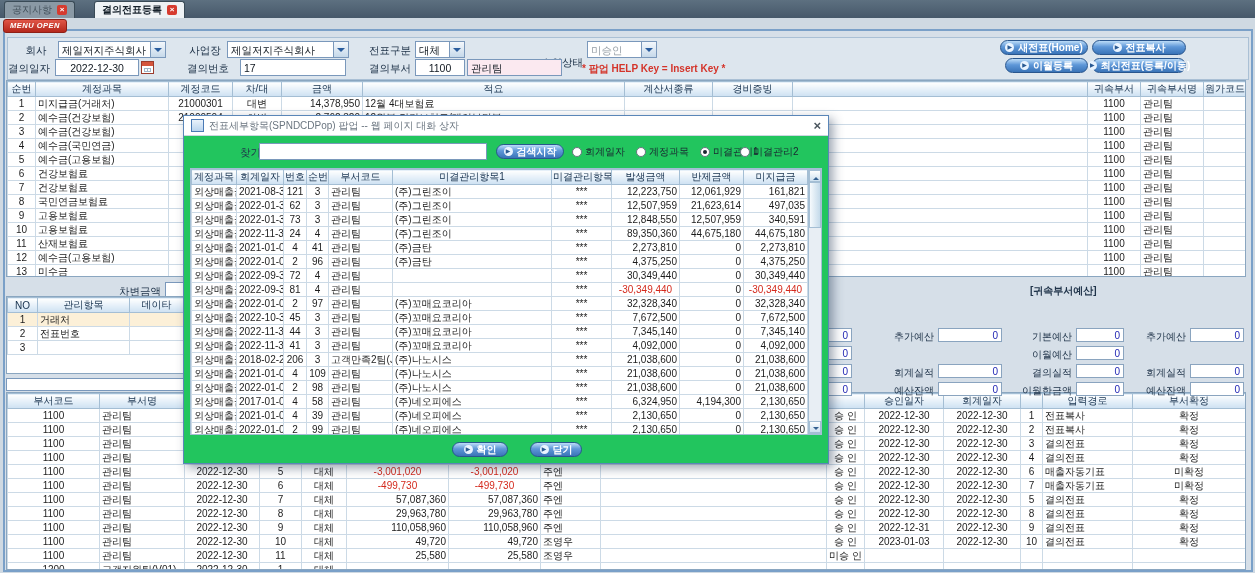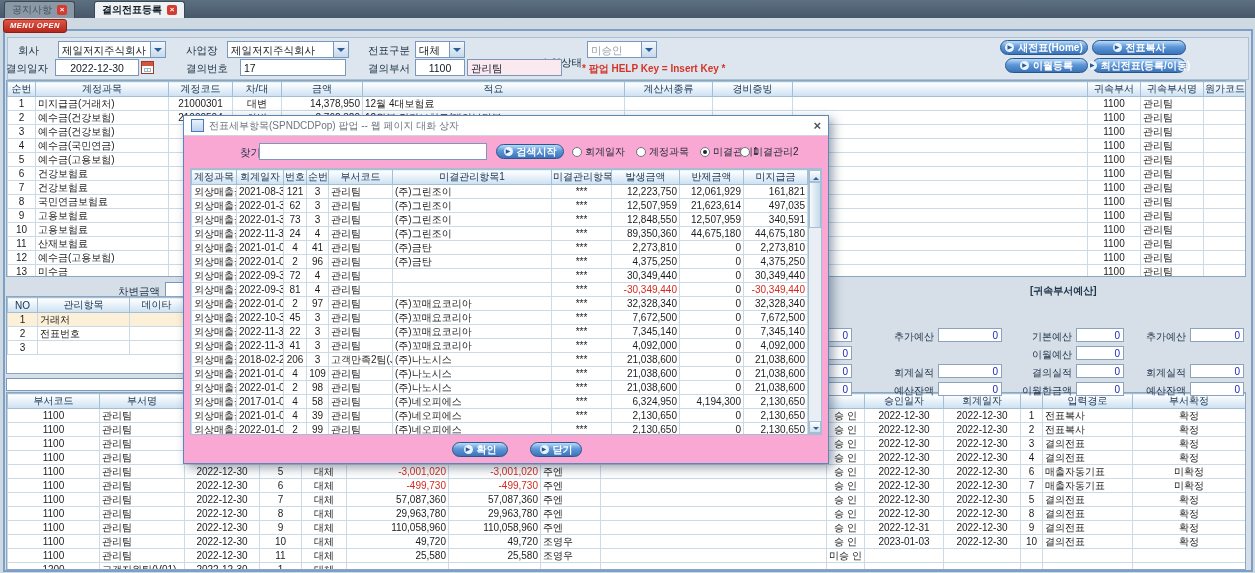--- a/index.html
+++ b/index.html
@@ -9,21 +9,21 @@
   .tab{position:absolute;top:1px;height:16px;display:flex;align-items:center;gap:5px;padding:0 7px;font-size:10px;
        border:1px solid #394a56;border-bottom:none;border-radius:3px 3px 0 0;cursor:pointer;}
   .tab.inactive{left:4px;background:#8a99a5;color:#44525d;}
   .tab.active{left:94px;background:#eef2f5;color:#15202a;font-weight:bold;}
   .tclose{width:10px;height:10px;background:#d63b2f;color:#fff;font-size:8px;line-height:10px;text-align:center;border-radius:2px;font-weight:bold;}
   .menuopen{position:absolute;left:3px;top:19px;z-index:5;background:linear-gradient(#e05647,#b5271b);color:#fff;
        font-size:7.5px;font-style:italic;font-weight:bold;padding:1px 6px 2px;border-radius:3px;letter-spacing:.5px;border:1px solid #8e1f15;}
   .frame{position:absolute;left:3px;top:29px;width:1246px;height:539px;background:#d6dfe8;border:2px solid #7aa0c8;}
   
   .formpanel{position:absolute;left:7px;top:37px;width:1240px;height:41px;border:1px solid #aac0d5;background:#dde6ee;}
-  .lbl{position:absolute;font-size:10.5px;color:#20344a;text-align:left;white-space:nowrap;}
+  .lbl{position:absolute;font-size:10.5px;color:#20344a;text-align:center;white-space:nowrap;}
   .combo{position:absolute;height:17px;background:#fff;border:1px solid #7a98bb;display:flex;box-sizing:border-box;cursor:pointer;}
   .cv{flex:1;font-size:10.5px;padding:2px 3px 0;white-space:nowrap;overflow:hidden;color:#101820;}
   .grey .cv{color:#929ba3;}
   .carrow{width:14px;background:linear-gradient(#f4f8fc,#c6d9ea);border-left:1px solid #7a98bb;position:relative;}
   .carrow::after{content:"";position:absolute;left:3px;top:6px;border:4px solid transparent;border-top-color:#2a5d9e;}
   .field{position:absolute;height:17px;background:#fff;border:1px solid #7a98bb;font-size:10.5px;padding:2px 3px 0;
          box-sizing:border-box;white-space:nowrap;overflow:hidden;color:#101820;}
   .center{text-align:center;}
   .pink{background:#fbe9f0;}
   .hint{position:absolute;color:#d4342a;font-size:10px;font-weight:bold;white-space:nowrap;}
@@ -40,37 +40,37 @@
   .gridbox{position:absolute;background:#fff;border:1px solid #8aa6c0;box-sizing:border-box;overflow:hidden;}
   table.grid{border-collapse:collapse;table-layout:fixed;}
   .grid th{background:linear-gradient(#ffffff,#cde1f2);border:1px solid #a4bed4;font-size:10px;font-weight:normal;
            color:#15304d;height:13px;padding:0 1px;overflow:hidden;white-space:nowrap;}
   .grid td{border:1px solid #ccdae6;font-size:10px;height:13px;line-height:12px;padding:0 2px;white-space:nowrap;
            overflow:hidden;color:#1c1c1c;background:#fff;}
   tr.add td,tr.sel td{background:#fcf0d8;}
   .c{text-align:center}.l{text-align:left}
   .r{text-align:right;color:#2126b4}
   .cb{text-align:center;color:#2126b4}
-  td.neg{color:#d42a1d !important;}
+  td.neg{color:#d42a1d !important;text-align:center;}
   
   .vscroll{position:absolute;width:14px;background:#e8eef4;border:1px solid #a4bed4;box-sizing:border-box;}
   .sbtn{position:absolute;left:0;width:100%;height:12px;background:linear-gradient(#fdfefe,#cde0ef);border:1px solid #a4bed4;box-sizing:border-box;cursor:pointer;}
   .sbtn.up{top:0;}
   .sbtn.down{bottom:0;}
   .sbtn.up::after,.sbtn.down::after{content:"";position:absolute;left:3px;border:3px solid transparent;}
   .sbtn.up::after{top:3px;border-bottom-color:#35608f;}
   .sbtn.down::after{top:5px;border-top-color:#35608f;}
   .sthumb{position:absolute;left:0;top:12px;width:100%;height:46px;background:linear-gradient(90deg,#f6fafd,#c4daea);border:1px solid #a4bed4;box-sizing:border-box;cursor:grab;}
   
   .bud-title{position:absolute;font-size:10px;color:#20344a;font-weight:bold;}
   .bud-lbl{position:absolute;font-size:10px;color:#20344a;text-align:right;white-space:nowrap;}
   .bud-val{position:absolute;height:14px;background:#fff;border:1px solid #8aa4bf;font-size:10px;text-align:right;
            color:#2126b4;padding:1px 3px 0;box-sizing:border-box;}
   
-  .modal{position:absolute;left:183px;top:115px;width:644px;height:347px;background:#f9a8d4;border:1px solid #5a86b8;
+  .modal{position:absolute;left:183px;top:115px;width:644px;height:347px;background:#22c55e;border:1px solid #5a86b8;
          box-shadow:4px 4px 10px rgba(30,50,80,.45);z-index:50;}
   .mtitle{position:absolute;left:0;top:0;width:100%;height:20px;border-bottom:1px solid #ccd6e0;display:flex;
           align-items:center;gap:5px;padding:0 7px;box-sizing:border-box;background:#fff;}
   .micon{width:11px;height:11px;border:1px solid #4a7ab5;background:linear-gradient(#eaf2fb,#b9d4ee);flex:0 0 11px;}
   .mtext{flex:1;font-size:10px;color:#6b7680;white-space:nowrap;overflow:hidden;}
   .mclose{color:#4a555e;font-size:13px;line-height:13px;cursor:pointer;font-weight:bold;}
   .flabel{position:absolute;font-size:10.5px;color:#20344a;}
   .finput{position:absolute;height:17px;background:#fff;border:1px solid #7a98bb;box-sizing:border-box;}
   .radio{position:absolute;display:flex;align-items:center;gap:3px;font-size:10px;color:#1a2430;cursor:pointer;}
   .rdot{width:10px;height:10px;border-radius:50%;border:1px solid #6a7680;background:#fff;position:relative;box-sizing:border-box;flex:0 0 10px;}
@@ -872,21 +872,21 @@
               <td class="l">관리팀</td>
               <td class="l">(주)꼬매요코리아</td>
               <td class="c">***</td>
               <td class="r">7,672,500</td>
               <td class="r">0</td>
               <td class="r">7,672,500</td>
             </tr>
             <tr>
               <td class="l">외상매출금</td>
               <td class="c">2022-11-30</td>
-              <td class="cb">22</td>
+              <td class="cb">44</td>
               <td class="cb">3</td>
               <td class="l">관리팀</td>
               <td class="l">(주)꼬매요코리아</td>
               <td class="c">***</td>
               <td class="r">7,345,140</td>
               <td class="r">0</td>
               <td class="r">7,345,140</td>
             </tr>
             <tr>
               <td class="l">외상매출금</td>

